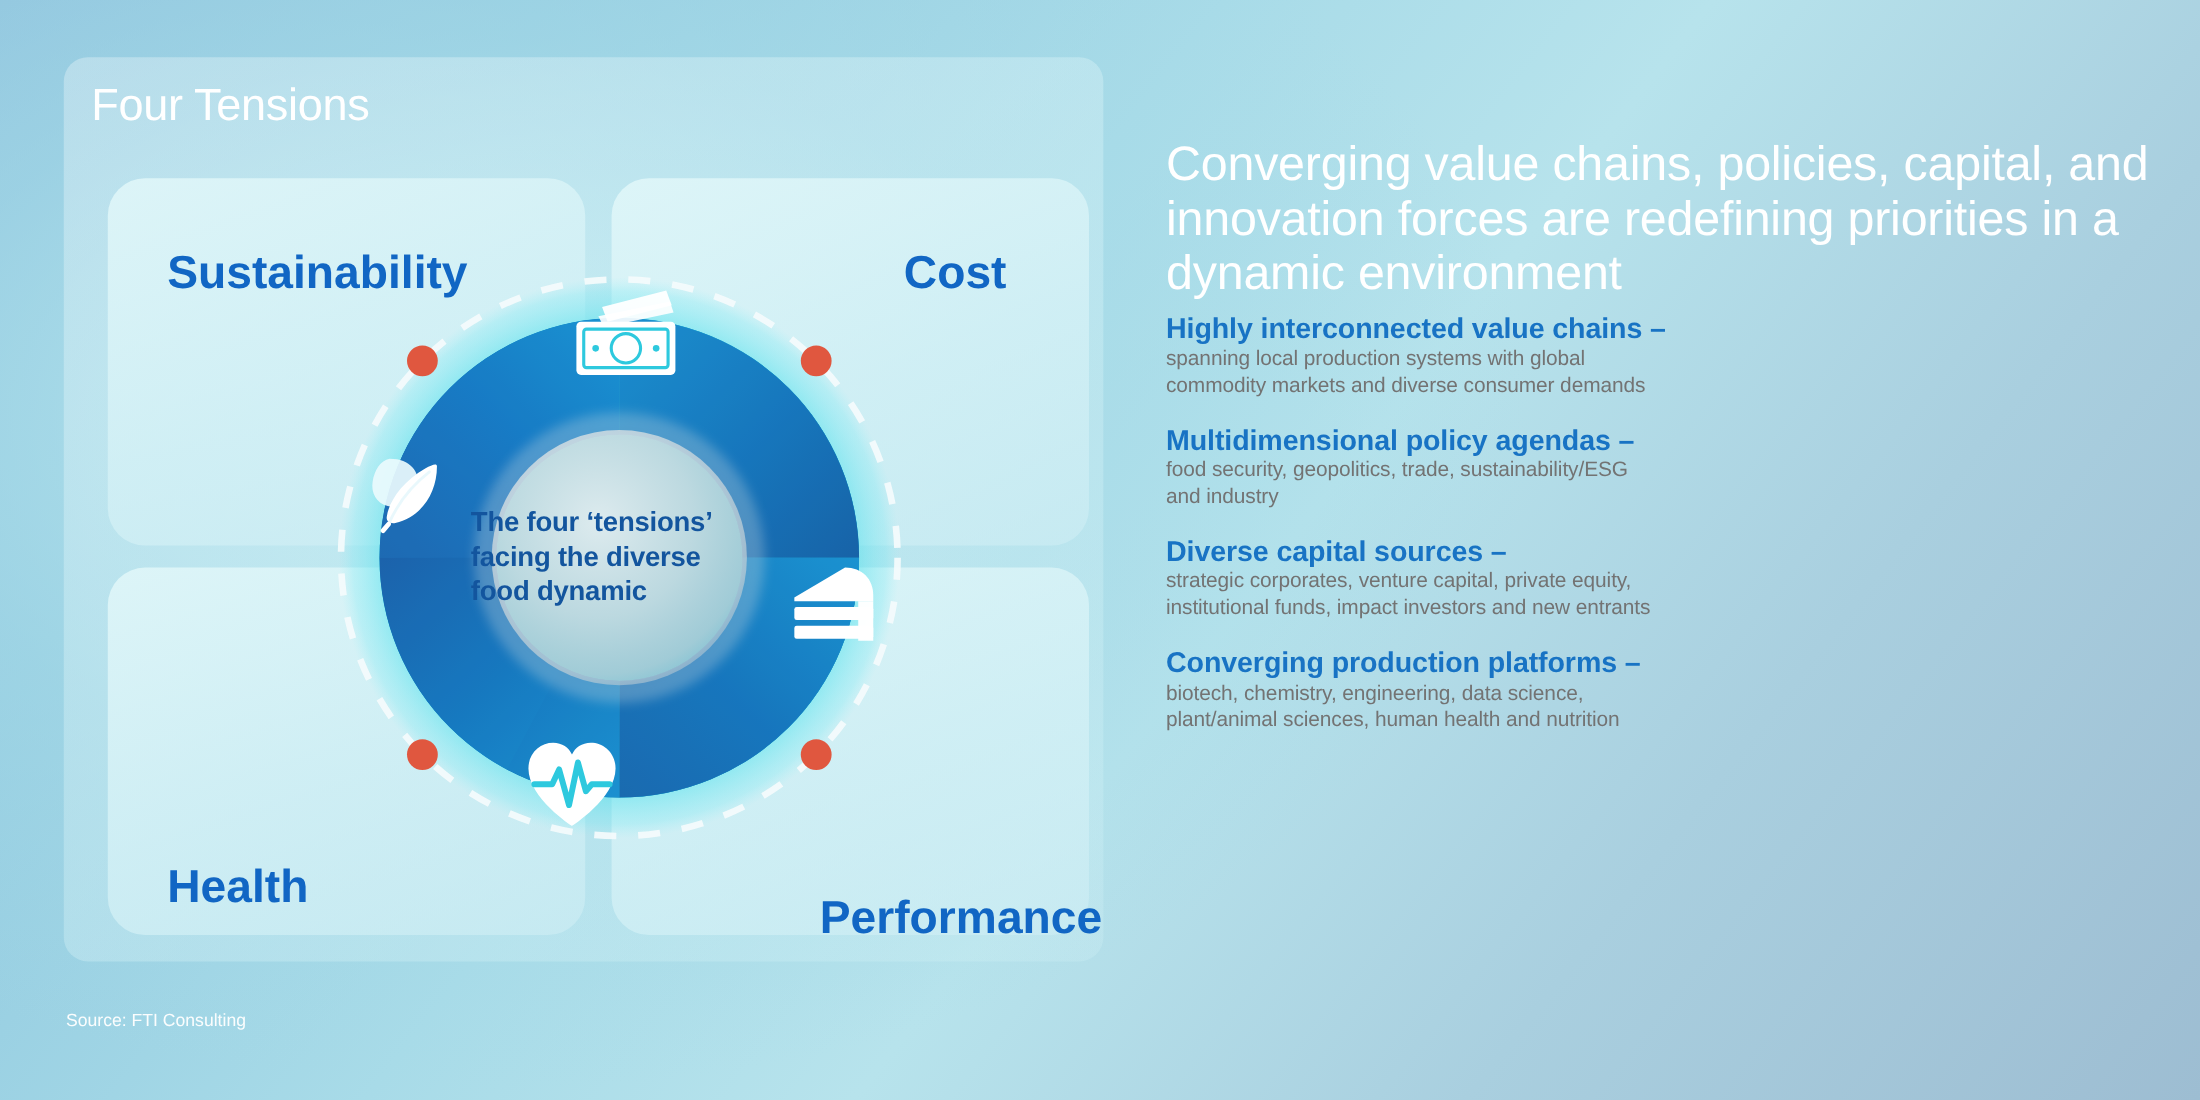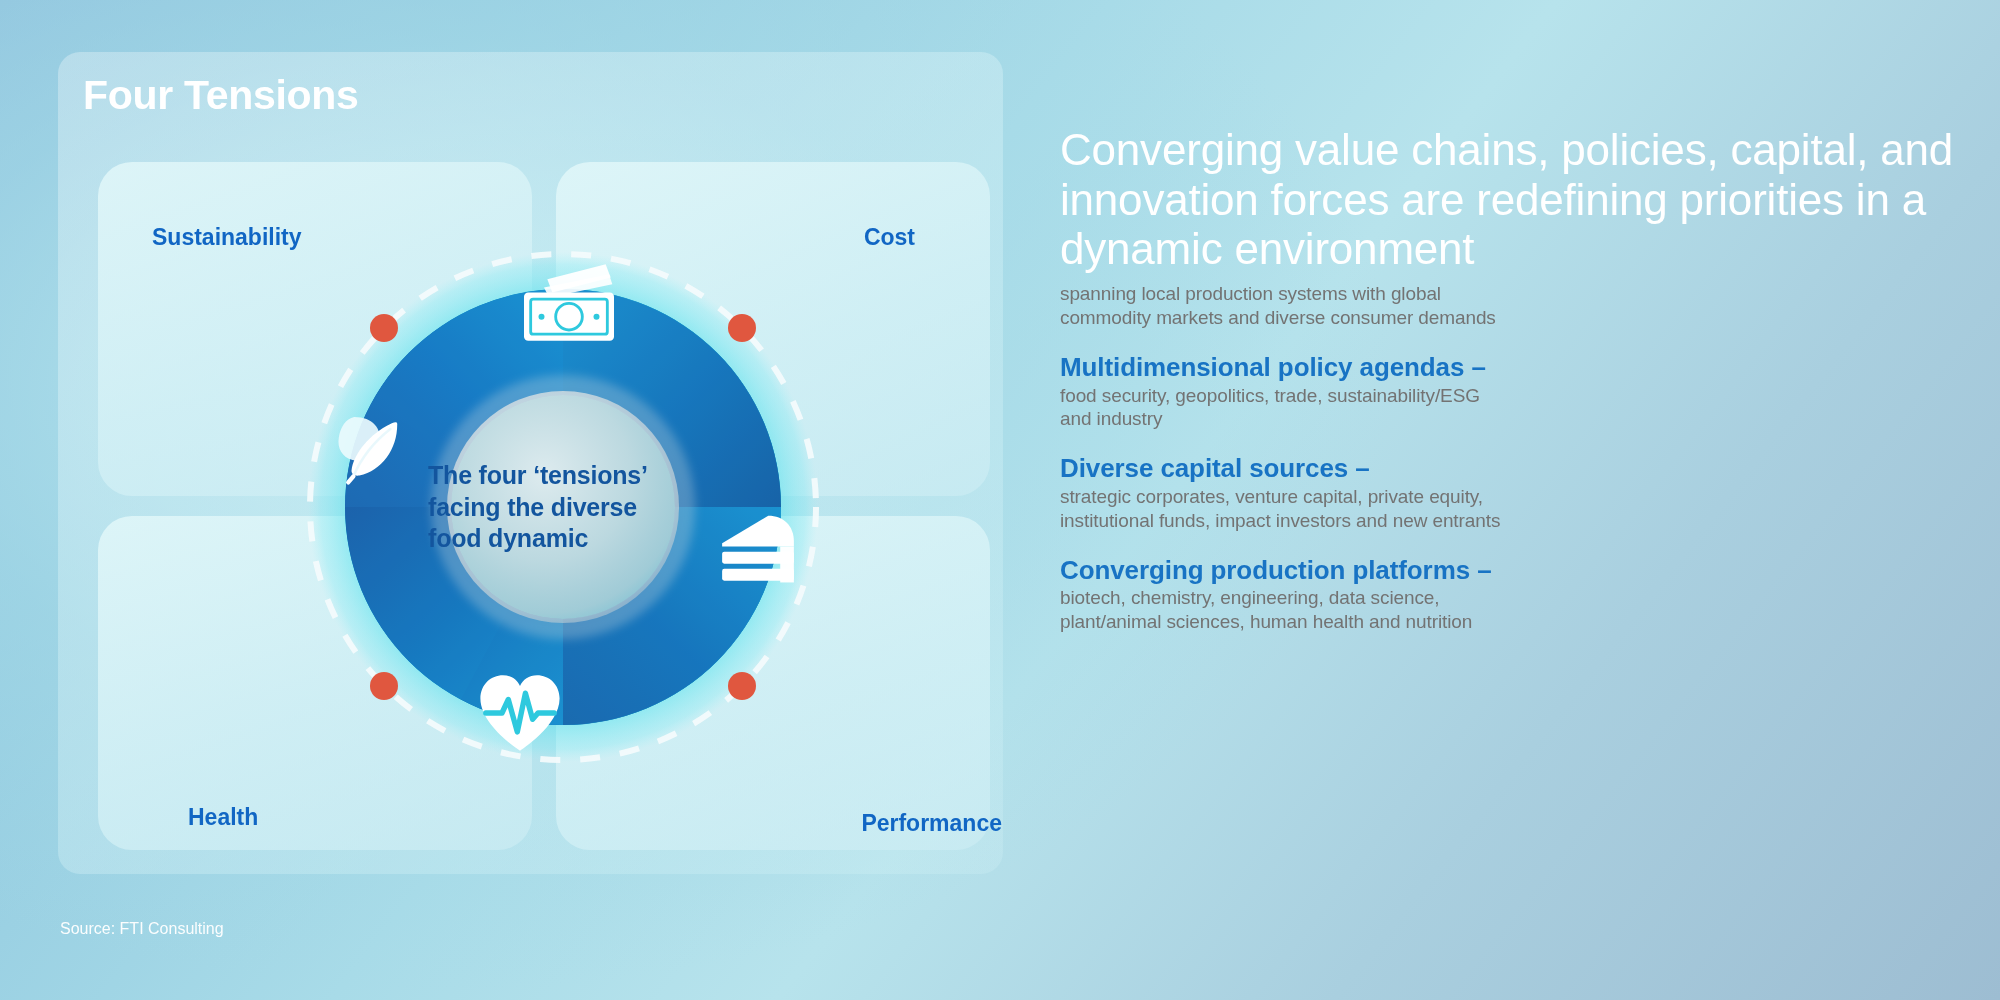--- a/index.html
+++ b/index.html
@@ -14,40 +14,40 @@
 
   
   #left-panel {
     position:absolute; left:58px; top:52px; width:945px; height:822px;
     border-radius:22px;
     background:linear-gradient(150deg, rgba(255,255,255,0.30) 0%, rgba(226,248,250,0.34) 45%, rgba(212,243,247,0.26) 100%);
     overflow:hidden;
   }
   #panel-title {
     position:absolute; left:25px; top:20px;
-    font-size:41px; font-weight:bold; color:#ffffff; letter-spacing:-0.3px;
+    font-size:41px; font-weight:normal; color:#ffffff; letter-spacing:-0.3px;
   }
 
   .quad-card {
     position:absolute; width:434px; height:334px;
     background:linear-gradient(160deg, rgba(225,247,249,0.88) 0%, rgba(212,241,246,0.80) 55%, rgba(203,236,243,0.72) 100%);
     border-radius:34px;
   }
   #card-sustainability { left:40px;  top:110px; }
   #card-cost          { left:498px; top:110px; }
   #card-health        { left:40px;  top:464px; }
   #card-performance   { left:498px; top:464px; }
 
   .quad-label {
-    position:absolute; font-size:23px; font-weight:bold; color:#1166c4;
+    position:absolute; font-size:42px; font-weight:bold; color:#1166c4;
     white-space:nowrap;
   }
   #label-sustainability { left:94px;  top:172px; }
   #label-cost           { left:857px; top:172px; transform:translateX(-100%); }
-  #label-health         { left:94px;  top:752px;margin-left:36px; }
+  #label-health         { left:94px;  top:730px; }
   #label-performance    { left:944px; top:758px; transform:translateX(-100%); }
 
   
   #donut-wrap {
     position:absolute; left:225px; top:175px; width:560px; height:560px;
   }
   #donut-wrap svg { display:block; }
 
   #center-text {
     position:absolute; left:50%; top:50%; transform:translate(-50%,-50%);
@@ -247,20 +247,21 @@
   </div>
 </div>
 
 <div id="source-note">Source: FTI Consulting</div>
 
 <div id="right-col">
 
   <div id="headline">Converging value chains, policies, capital, and innovation forces are redefining priorities in a dynamic environment</div>
 
   <div class="point">
+    <div class="point-title">Highly interconnected value chains –</div>
     <div class="point-body">spanning local production systems with global
 commodity markets and diverse consumer demands</div>
   </div>
 
   <div class="point">
     <div class="point-title">Multidimensional policy agendas –</div>
     <div class="point-body">food security, geopolitics, trade, sustainability/ESG
 and industry</div>
   </div>
 

